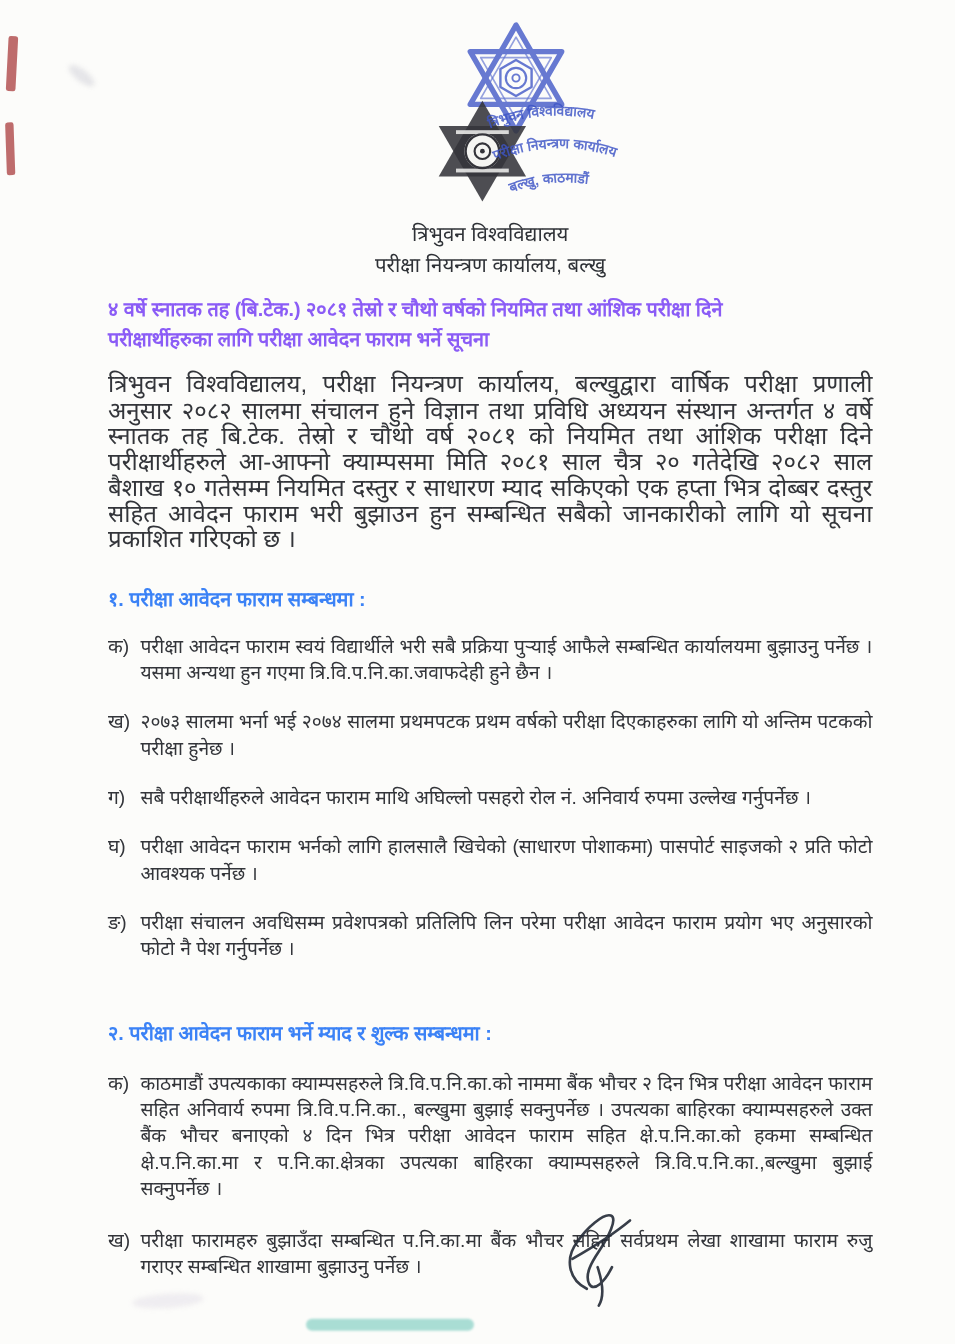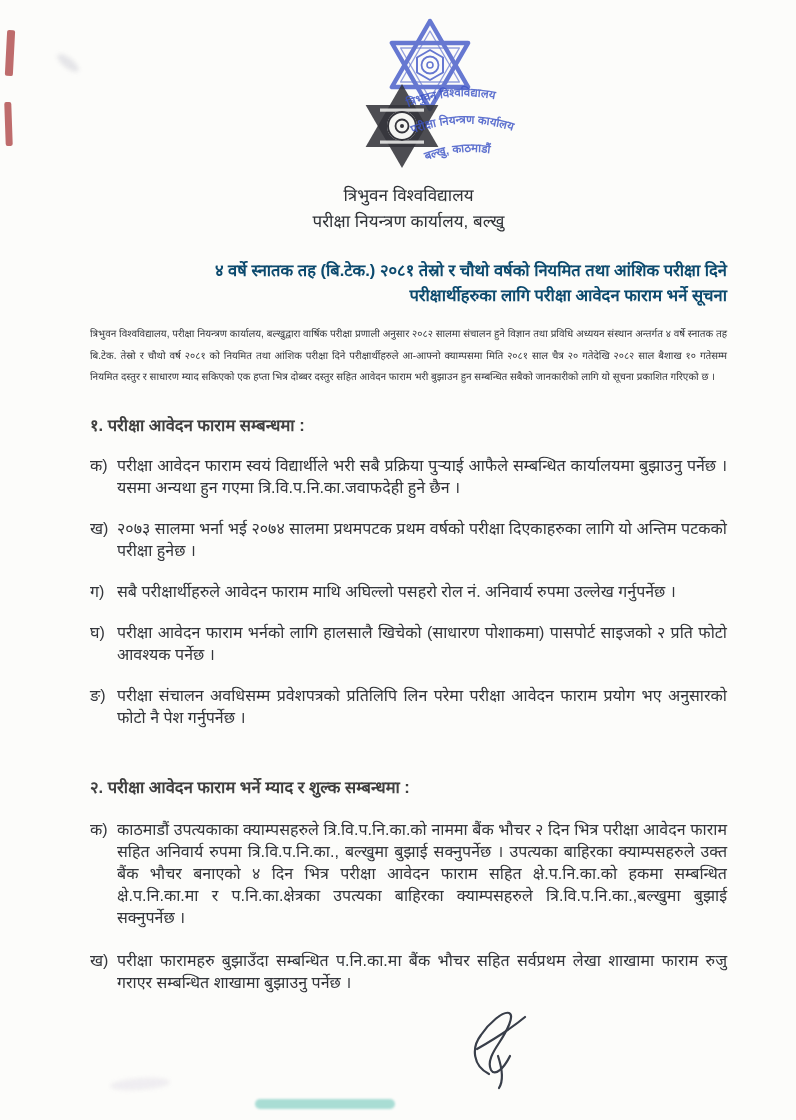--- a/index.html
+++ b/index.html
@@ -6,23 +6,23 @@
   .page{
     position:relative;
     width:796px;height:1120px;
     background:#fcfcfa;
     overflow:hidden;
     font-family:"Liberation Sans","DejaVu Sans",sans-serif;
     color:#33353a;
   }
   .content{position:absolute;left:90px;top:0;width:637px;}
   .doc-header{margin-top:183px;text-align:center;font-size:17px;line-height:26px;color:#2e3136;}
-  .doc-title{margin-top:23px;text-align:right;font-weight:bold;font-size:16.5px;line-height:25px;color:#0c4a6e;}
-  .intro{margin:15px 0 0 0;font-size:10px;line-height:21.5px;text-align:justify;}
-  .sec-heading{margin-top:25px;font-weight:bold;font-size:16.5px;color:#404040;}
+  .doc-title{margin-top:11px;text-align:left;font-weight:bold;font-size:16.5px;line-height:25px;color:#8b5cf6;}
+  .intro{margin:15px 0 0 0;font-size:20px;line-height:21.5px;text-align:justify;}
+  .sec-heading{margin-top:25px;font-weight:bold;font-size:16.5px;color:#3b82f6;}
   .sec-heading.second{margin-top:46px;}
   .item{display:flex;margin-top:19px;font-size:16px;line-height:22px;}
   .item .lbl{width:27px;flex:none;}
   .item .txt{flex:1;text-align:justify;}
   .item.tight{margin-top:21px;}
   .seal{position:absolute;}
   .blue-star-seal{left:378px;top:18px;width:105px;height:95px;}
   .office-stamp{left:350px;top:80px;width:215px;height:95px;}
   .signature{position:absolute;left:452px;top:998px;width:92px;height:92px;}
   .red-mark{position:absolute;border-radius:2px;opacity:.72;background:#a63434;}

